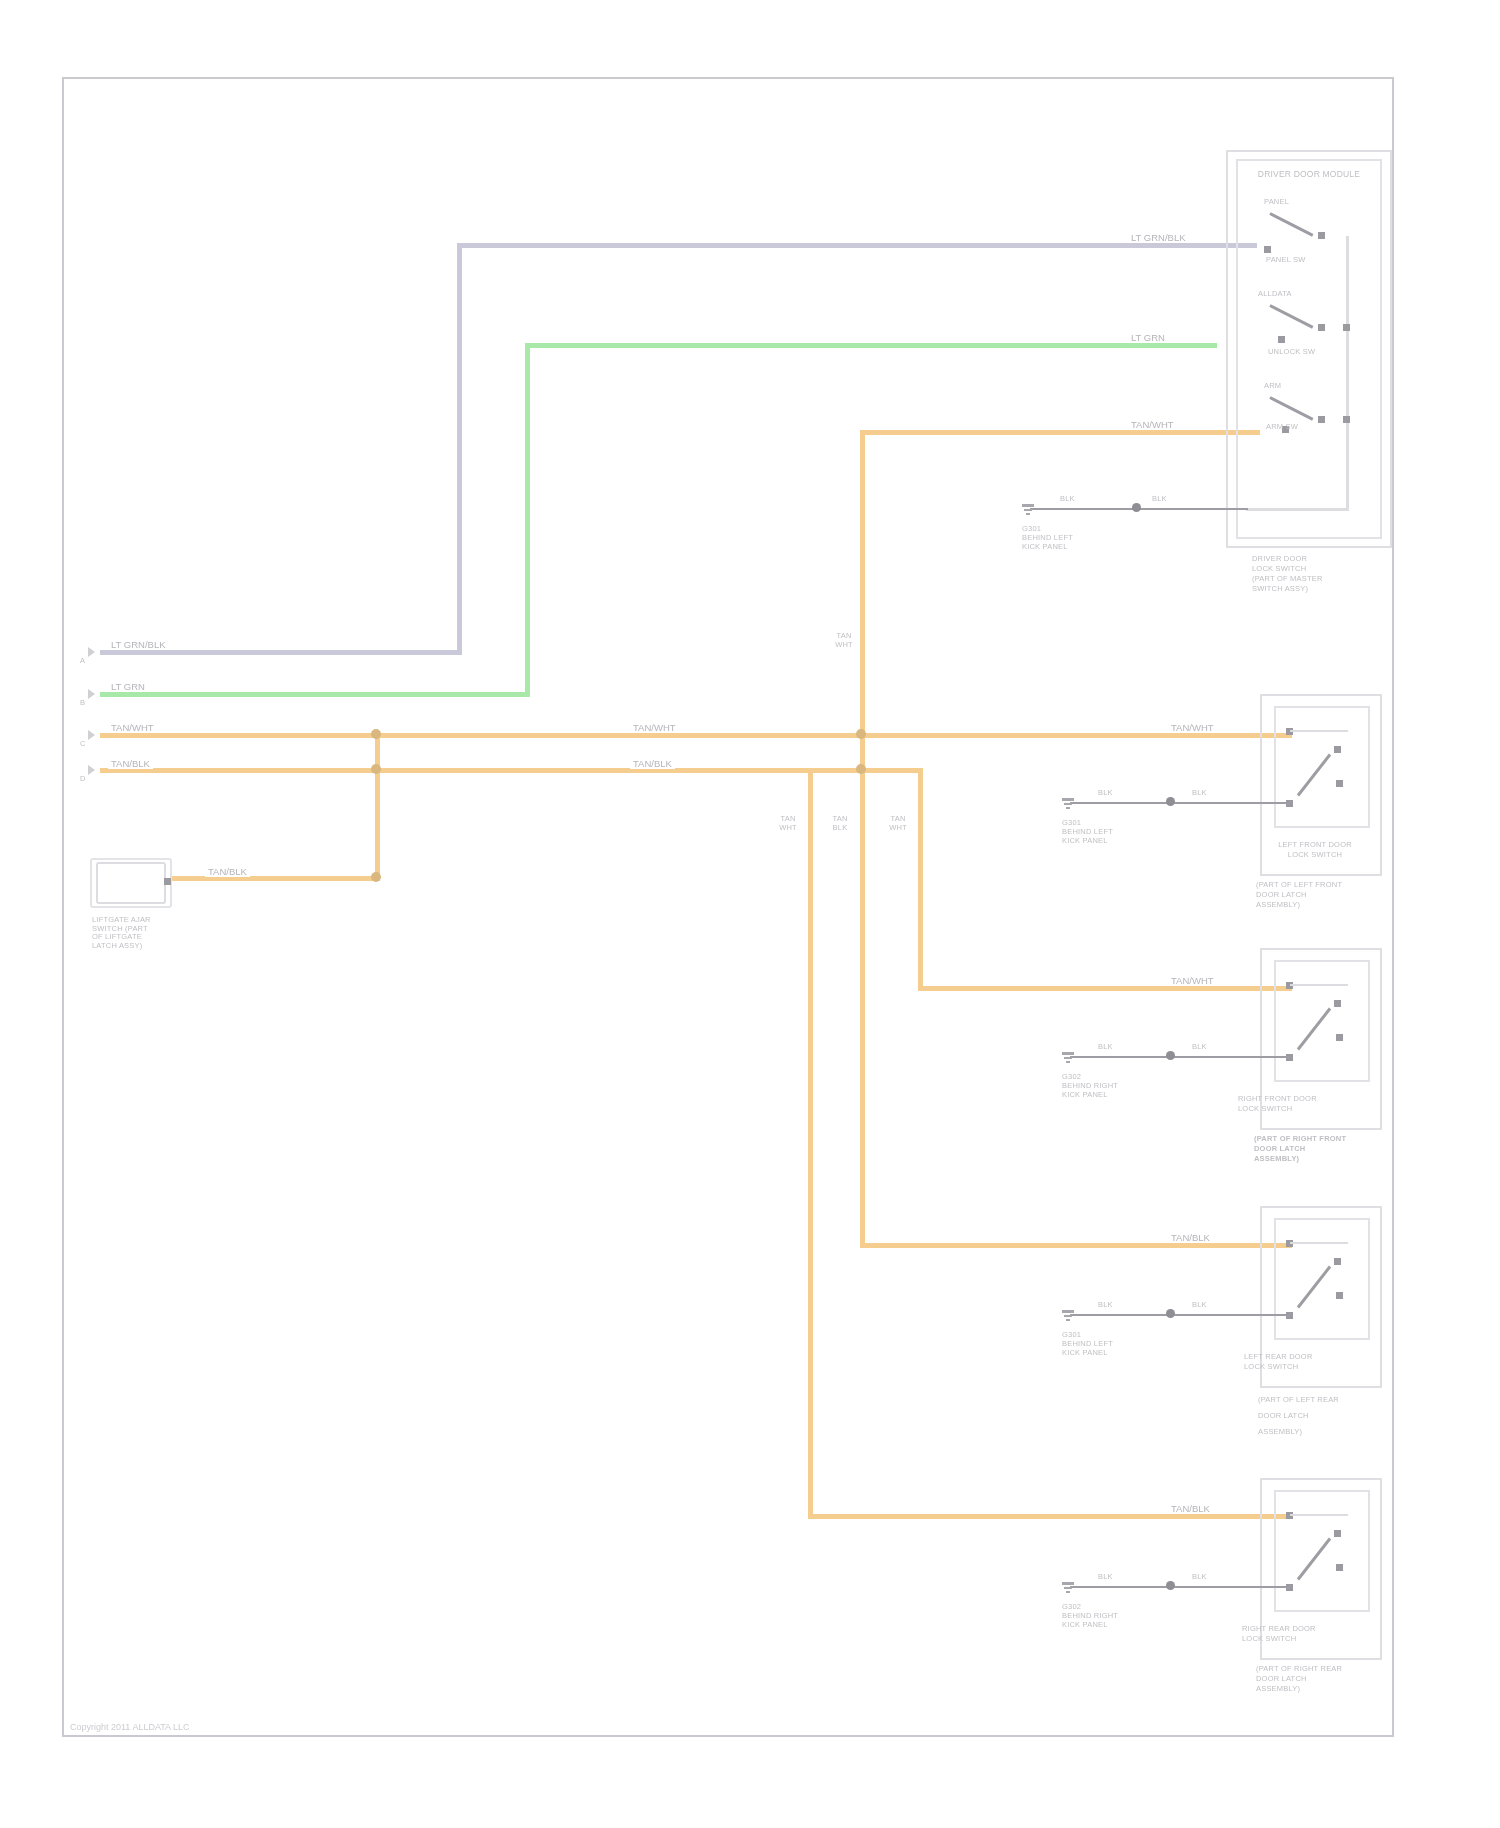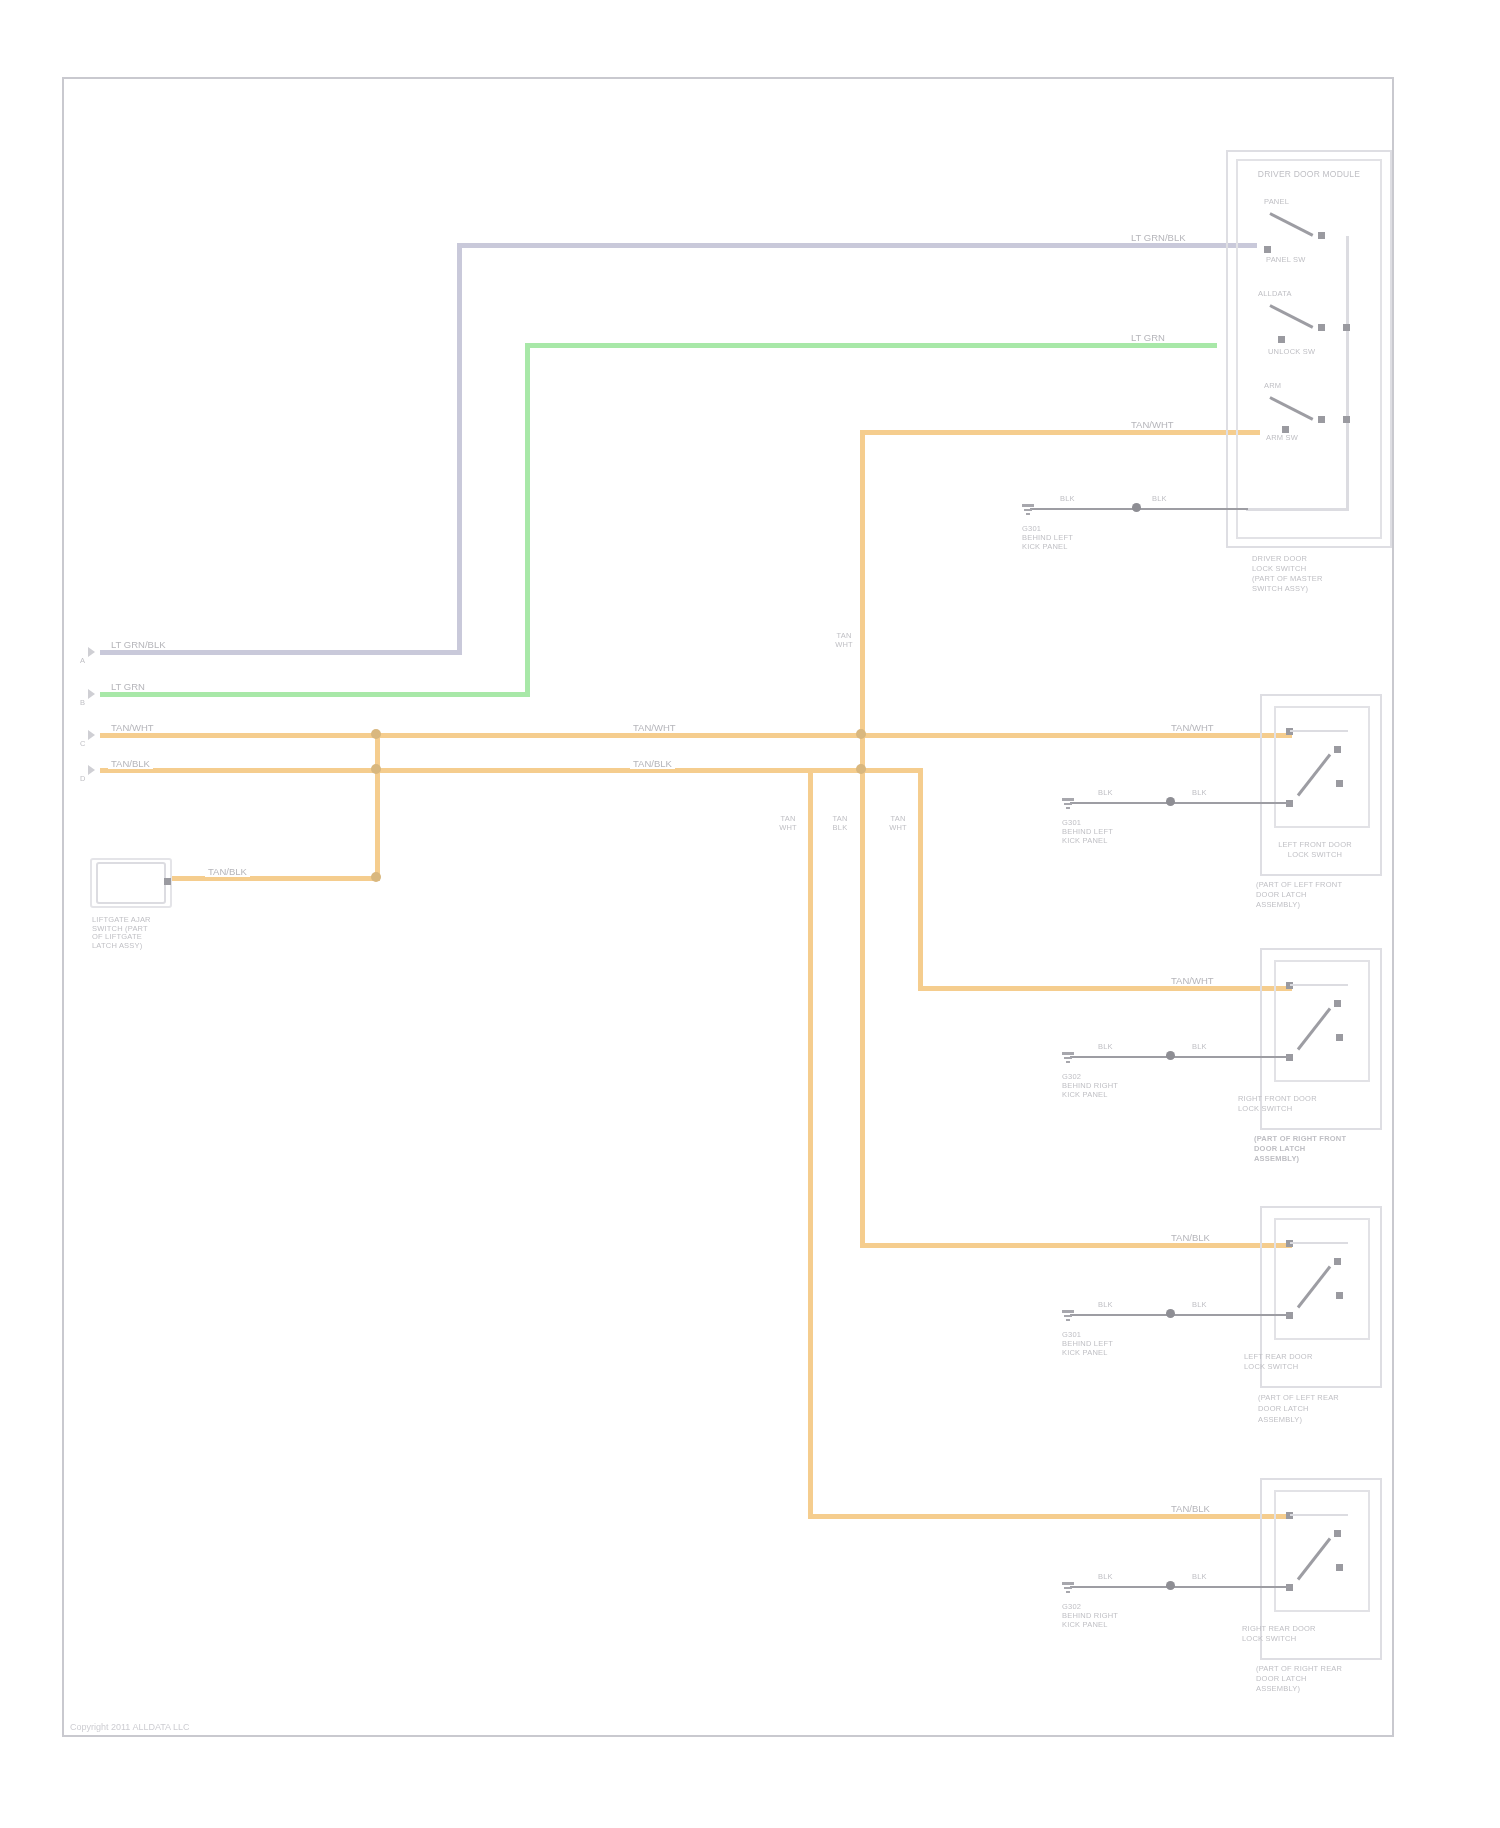--- a/index.html
+++ b/index.html
@@ -159,21 +159,21 @@
     <div class="lbl tiny" style="left:32px;top:140px;">ALLDATA</div>
     <div class="lever" style="left:44px;top:154px;width:48px;transform:rotate(27deg);"></div>
     <div class="pin" style="left:92px;top:174px;"></div>
     <div class="pin" style="left:52px;top:186px;"></div>
     <div class="lbl tiny" style="left:42px;top:198px;">UNLOCK SW</div>
 
     <div class="lbl tiny" style="left:38px;top:232px;">ARM</div>
     <div class="lever" style="left:44px;top:246px;width:48px;transform:rotate(27deg);"></div>
     <div class="pin" style="left:92px;top:266px;"></div>
     <div class="pin" style="left:56px;top:276px;"></div>
-    <div class="lbl tiny" style="left:40px;top:284px;">ARM SW</div>
+    <div class="lbl tiny" style="left:40px;top:273px;">ARM SW</div>
 
     <div class="w wv" style="left:120px;top:86px;height:274px;background:#dcdce1;width:3px;"></div>
     <div class="pin" style="left:117px;top:174px;"></div>
     <div class="pin" style="left:117px;top:266px;"></div>
     <div class="w wh" style="left:20px;top:358px;width:103px;background:#dcdce1;height:3px;"></div>
 
     <div class="lbl tiny" style="left:26px;top:404px;width:150px;white-space:normal;line-height:10px;">DRIVER DOOR<br>LOCK SWITCH<br>(PART OF MASTER<br>SWITCH ASSY)</div>
   </div>
 
   <div class="w wh" style="left:1030px;top:508px;width:218px;background:#9d9da3;height:2px;"></div>
@@ -238,21 +238,21 @@
   <div style="position:absolute;left:1250px;top:1206px;">
     <div class="modbox outer" style="left:10px;top:0;width:122px;height:182px;"></div>
     <div class="modbox inner" style="left:24px;top:12px;width:96px;height:122px;"></div>
     <div class="pin" style="left:36px;top:34px;"></div>
     <div class="pin" style="left:36px;top:106px;"></div>
     <div class="lever" style="left:48px;top:100px;width:52px;transform:rotate(-52deg);"></div>
     <div class="pin" style="left:84px;top:52px;"></div>
     <div class="pin" style="left:86px;top:86px;"></div>
     <div class="w wh" style="left:40px;top:36px;width:58px;background:#dcdce1;height:2px;"></div>
     <div class="lbl tiny" style="left:-6px;top:146px;width:150px;white-space:normal;line-height:10px;">LEFT REAR DOOR<br>LOCK SWITCH</div>
-    <div class="lbl tiny" style="left:8px;top:186px;width:150px;white-space:normal;line-height:11px;">(PART OF LEFT REAR<br>DOOR LATCH<br>ASSEMBLY)</div>
+    <div class="lbl tiny" style="left:8px;top:186px;width:150px;white-space:normal;line-height:16px;">(PART OF LEFT REAR<br>DOOR LATCH<br>ASSEMBLY)</div>
   </div>
   <div class="wname" style="left:1168px;top:1232px;">TAN/BLK</div>
   <div class="w wh" style="left:1070px;top:1314px;width:220px;background:#9d9da3;height:2px;"></div>
   <div class="gnd" style="left:1062px;top:1308px;">
     <i style="width:12px;height:3px;"></i>
       <i style="width:8px;height:2px;"></i>
       <i style="width:4px;height:2px;"></i>
   </div>
   <div class="dot" style="left:1166px;top:1309px;"></div>
   <div class="lbl tiny" style="left:1062px;top:1330px;width:90px;white-space:normal;line-height:9px;">G301<br>BEHIND LEFT<br>KICK PANEL</div>

